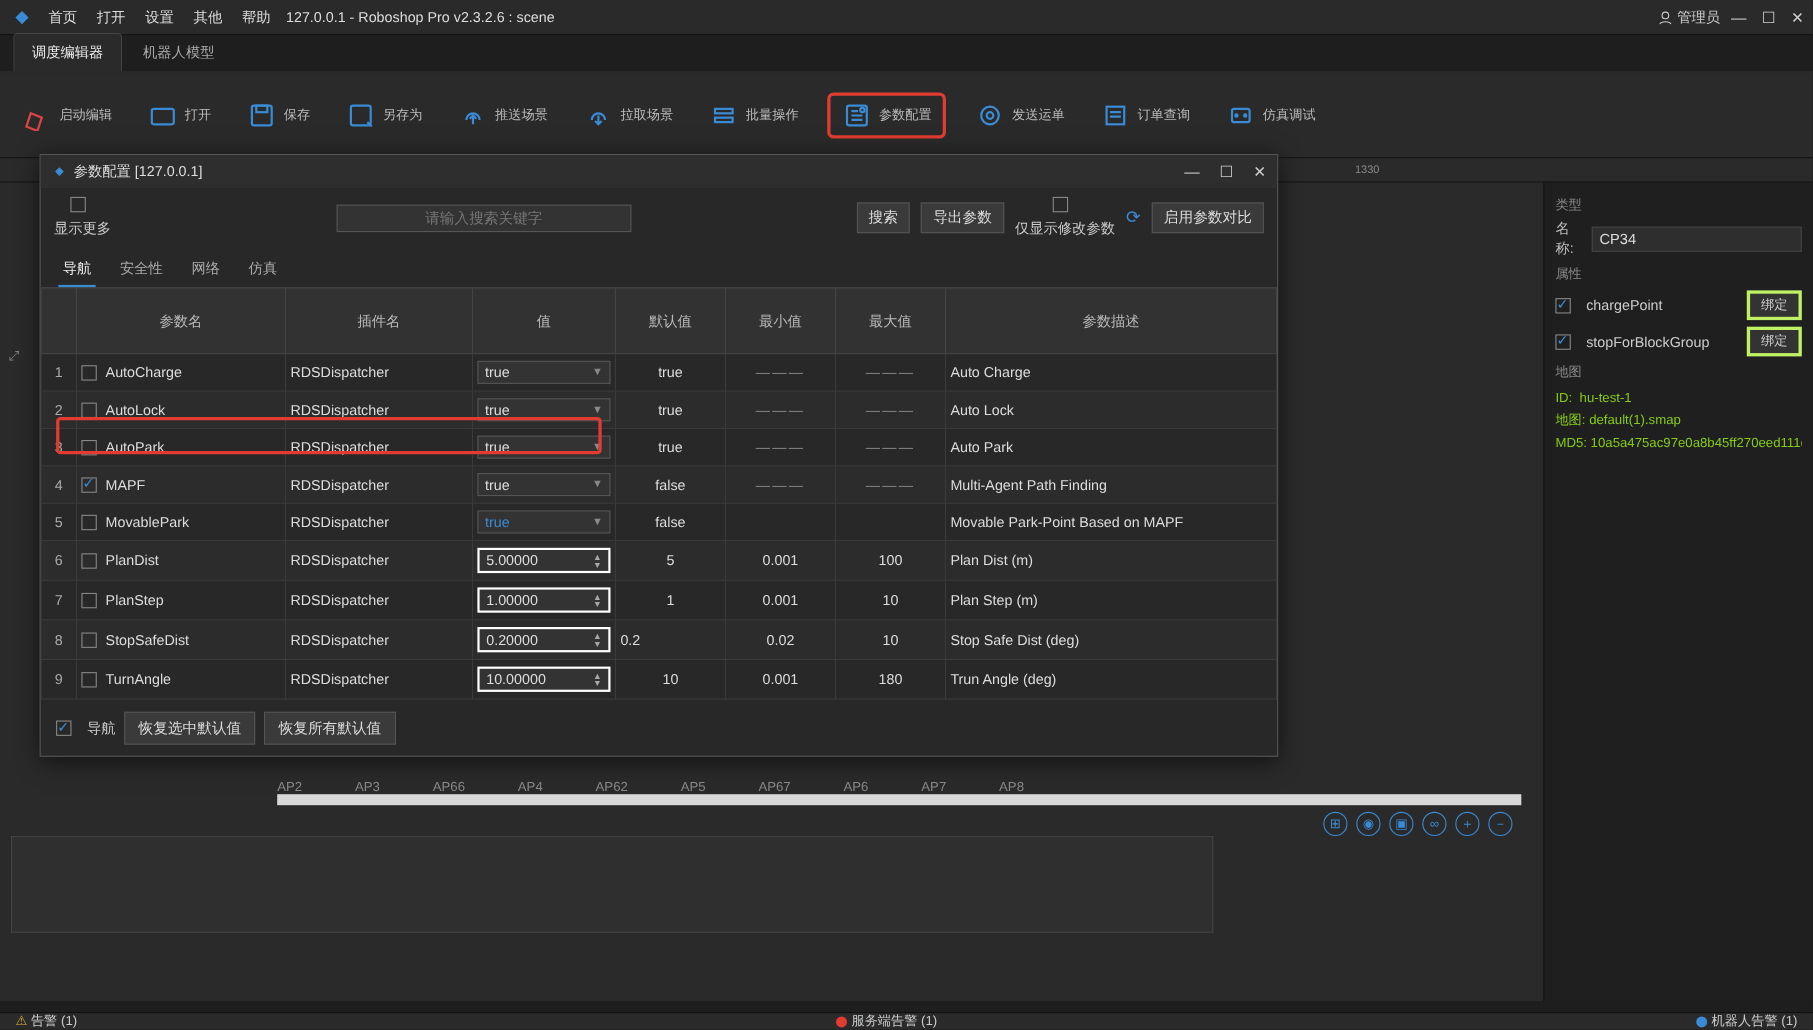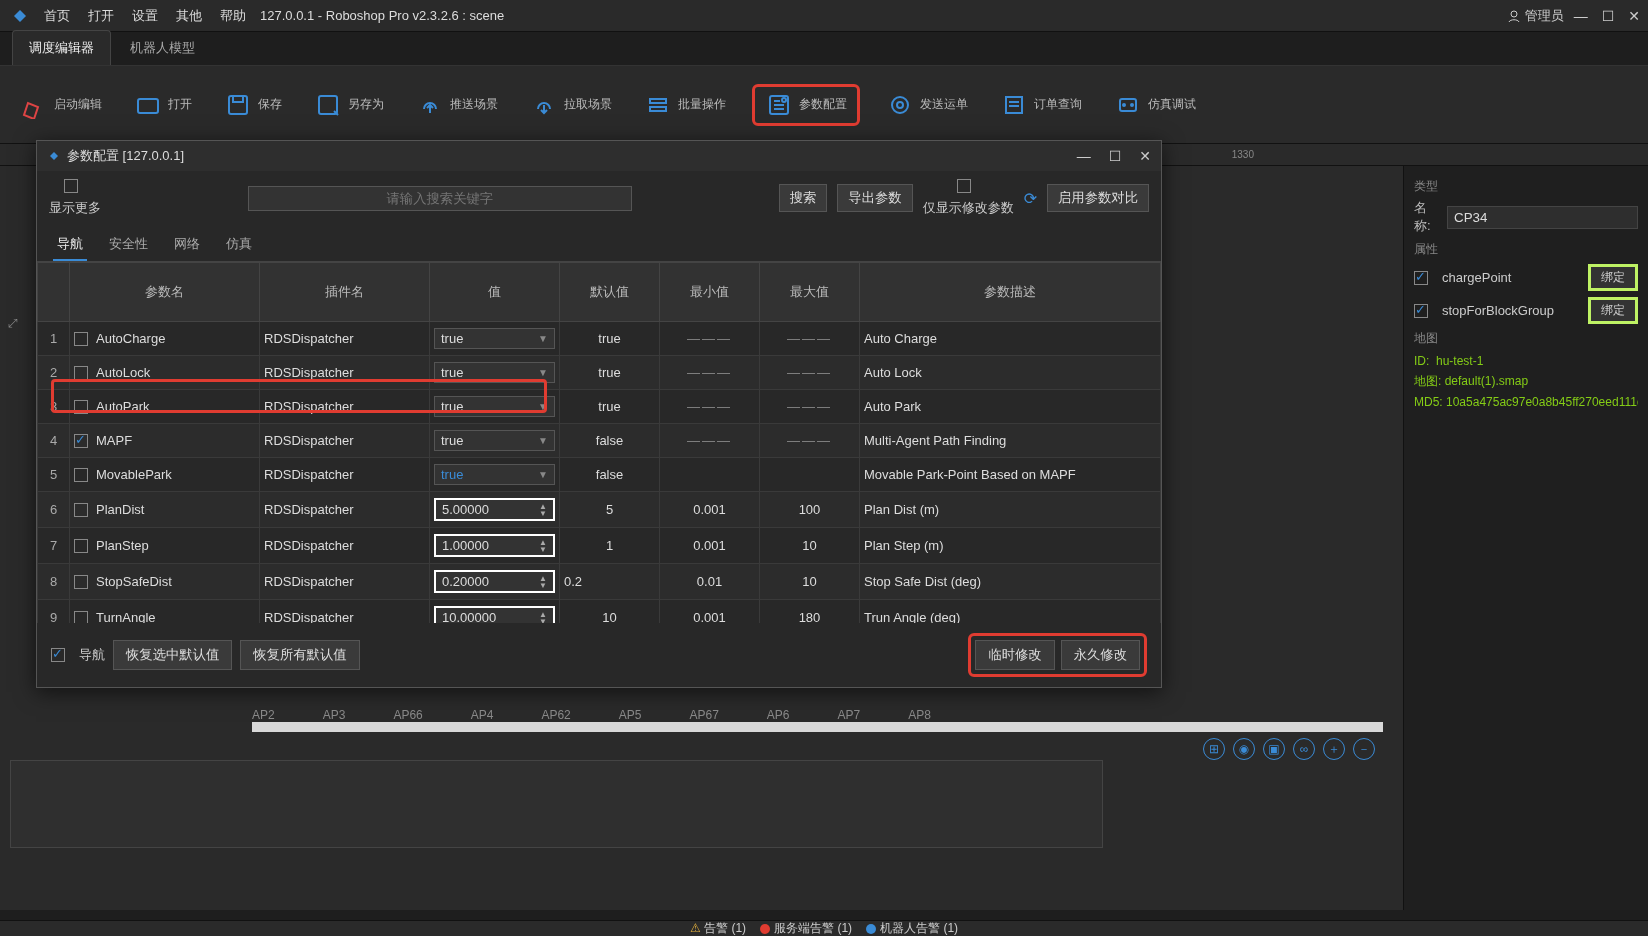--- a/index.html
+++ b/index.html
@@ -24,33 +24,33 @@
 .mainrow { display:flex; height:calc(100% - 32px - 34px - 78px - 22px - 26px); }
 .stage { flex:1; background:#2a2a2a; position:relative; }
 .sidepanel { width:245px; background:#1f1f1f; border-left:1px solid #111; padding:6px 10px; overflow:hidden; }
 .sidepanel .hdr { color:#888; margin:6px 0 4px; font-size:12px; }
 .sidepanel .row { display:flex; align-items:center; gap:8px; margin:4px 0; }
 .sidepanel .lbl { color:#bbb; width:38px; }
 .sidepanel input[type=text] { flex:1; background:#2e2e2e; border:1px solid #444; color:#ddd; padding:3px 6px; }
 .sidepanel .cbx { display:flex; align-items:center; gap:6px; margin:6px 0; }
 .sidepanel .bindbtn { background:#333; color:#ccc; border:3px solid #bef264; padding:2px 10px; font-size:12px; margin-left:auto; }
 .sidepanel .kv { color:#84cc16; font-size:12px; line-height:1.7; white-space:nowrap; overflow:hidden; }
-.statusbar { position:absolute; bottom:0; left:0; right:0; height:16px; background:#2a2a2a; border-top:1px solid #111; display:flex; align-items:center; justify-content:center; gap:14px; padding:0 14px; font-size:12px; }
+.statusbar { position:absolute; bottom:0; left:0; right:0; height:16px; background:#2a2a2a; border-top:1px solid #111; display:flex; align-items:center; justify-content:space-between; gap:14px; padding:0 14px; font-size:12px; }
 .statusbar .warn { color:#e6b23c; }
 .statusbar .dot { display:inline-block; width:10px; height:10px; border-radius:50%; margin-right:4px; vertical-align:middle; }
 
 
 .dialog { position:absolute; left:36px; top:140px; width:1126px; height:548px; background:#282828; border:1px solid #555; box-shadow:0 4px 20px rgba(0,0,0,.6); display:flex; flex-direction:column; }
 .dialog .dlgtitle { height:30px; background:#2e2e2e; display:flex; align-items:center; padding:0 10px; color:#ddd; gap:6px; }
 .dialog .dlgtitle .spacer { flex:1; }
 .dialog .dlgtitle .wc { color:#ccc; font-size:14px; cursor:pointer; margin-left:12px; }
 .dialog .dlgbar { display:flex; align-items:center; padding:8px 12px; gap:10px; }
 .dialog .dlgbar .cbx { display:flex; align-items:center; gap:6px; color:#ccc;flex-direction:column; }
 .dialog .dlgbar .search { flex:1; display:flex; justify-content:center; }
-.dialog .dlgbar .search input { width:384px; background:#333; border:1px solid #555; color:#ccc; padding:4px 8px; text-align:center; }
+.dialog .dlgbar .search input { width:268px; background:#333; border:1px solid #555; color:#ccc; padding:4px 8px; text-align:center; }
 .dialog .dlgbar .btn { background:#3a3a3a; border:1px solid #555; color:#ddd; padding:4px 10px; cursor:pointer; }
 .dialog .dlgbar .refresh { color:#3a8bd6; font-size:16px; cursor:pointer; }
 .dlgtabs { display:flex; gap:18px; padding:4px 16px 0; border-bottom:1px solid #444; }
 .dlgtab { padding:6px 4px; color:#aaa; cursor:pointer; }
 .dlgtab.active { color:#eee; border-bottom:2px solid #3a8bd6; }
 .grid { flex:1; overflow:auto; }
 table { width:100%; border-collapse:collapse; }
 th { background:#323232; color:#bbb; font-weight:normal; padding:20px 4px; border:1px solid #444; font-size:13px; }
 td { padding:6px 4px; border:1px solid #3a3a3a; color:#ddd; font-size:13px; }
 tr:nth-child(even) td { background:#2c2c2c; }
@@ -493,21 +493,21 @@
                 <div class="spin">
                   <span class="num">0.20000</span>
                   <span class="ud">
                     <span>▲</span>
                     <span>▼</span>
                   </span>
                 </div>
               </div>
             </td>
             <td style="">0.2</td>
-            <td style="text-align:center">0.01</td>
+            <td style="text-align:center">0.02</td>
             <td style="text-align:center">10</td>
             <td>Stop Safe Dist (deg)</td>
           </tr>
           <tr>
             <td class="idx">9</td>
             <td><span class="cbx-cell"></span>TurnAngle</td>
             <td>RDSDispatcher</td>
             <td>
               <div class="valcell">
                 <div class="spin">
@@ -528,20 +528,16 @@
     </table>
   </div>
   <div class="dlgfoot">
     <label class="cbx">
         <span class="cbx-cell checked"></span>
         <span>导航</span>
       </label>
     <button class="btn">恢复选中默认值</button>
     <button class="btn">恢复所有默认值</button>
     <span class="sp"></span>
-    <div class="hlbtns">
-      <button class="btn">临时修改</button>
-      <button class="btn">永久修改</button>
-    </div>
   </div>
 
   <div class="redbox" style="left:14px; top:238px; width:496px; height:34px;"></div>
 </div>
 
 </body></html>

